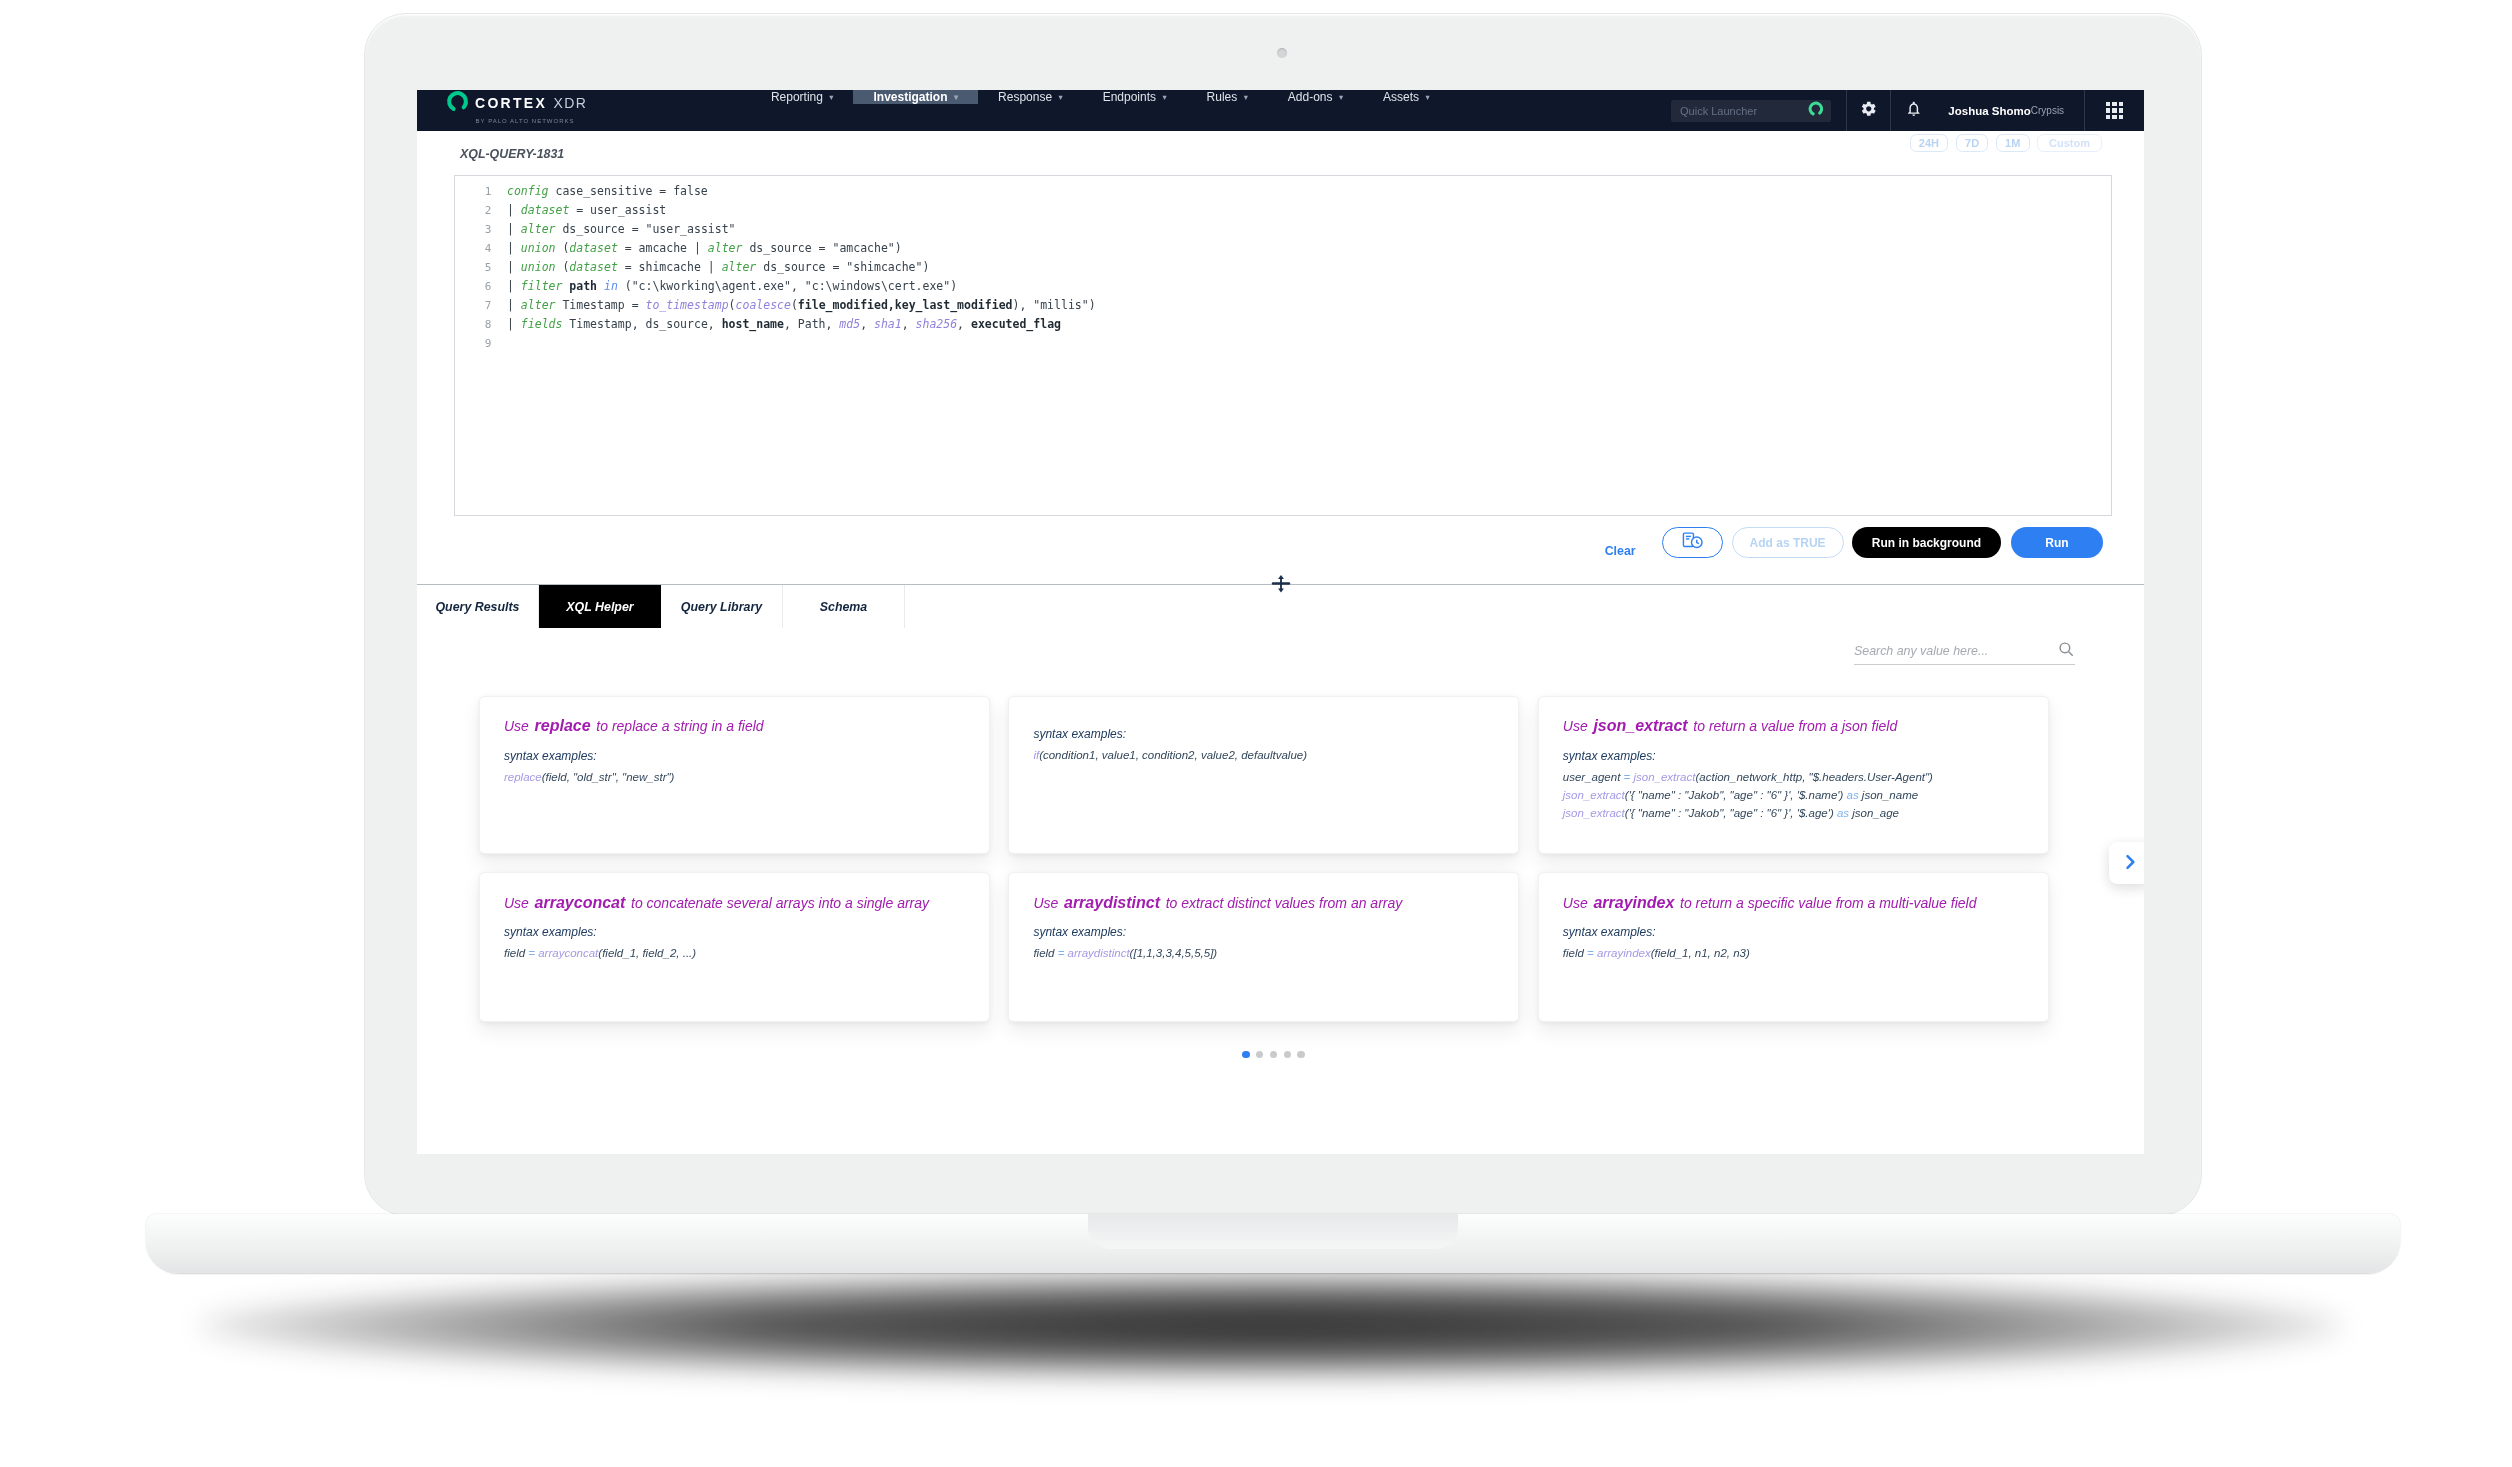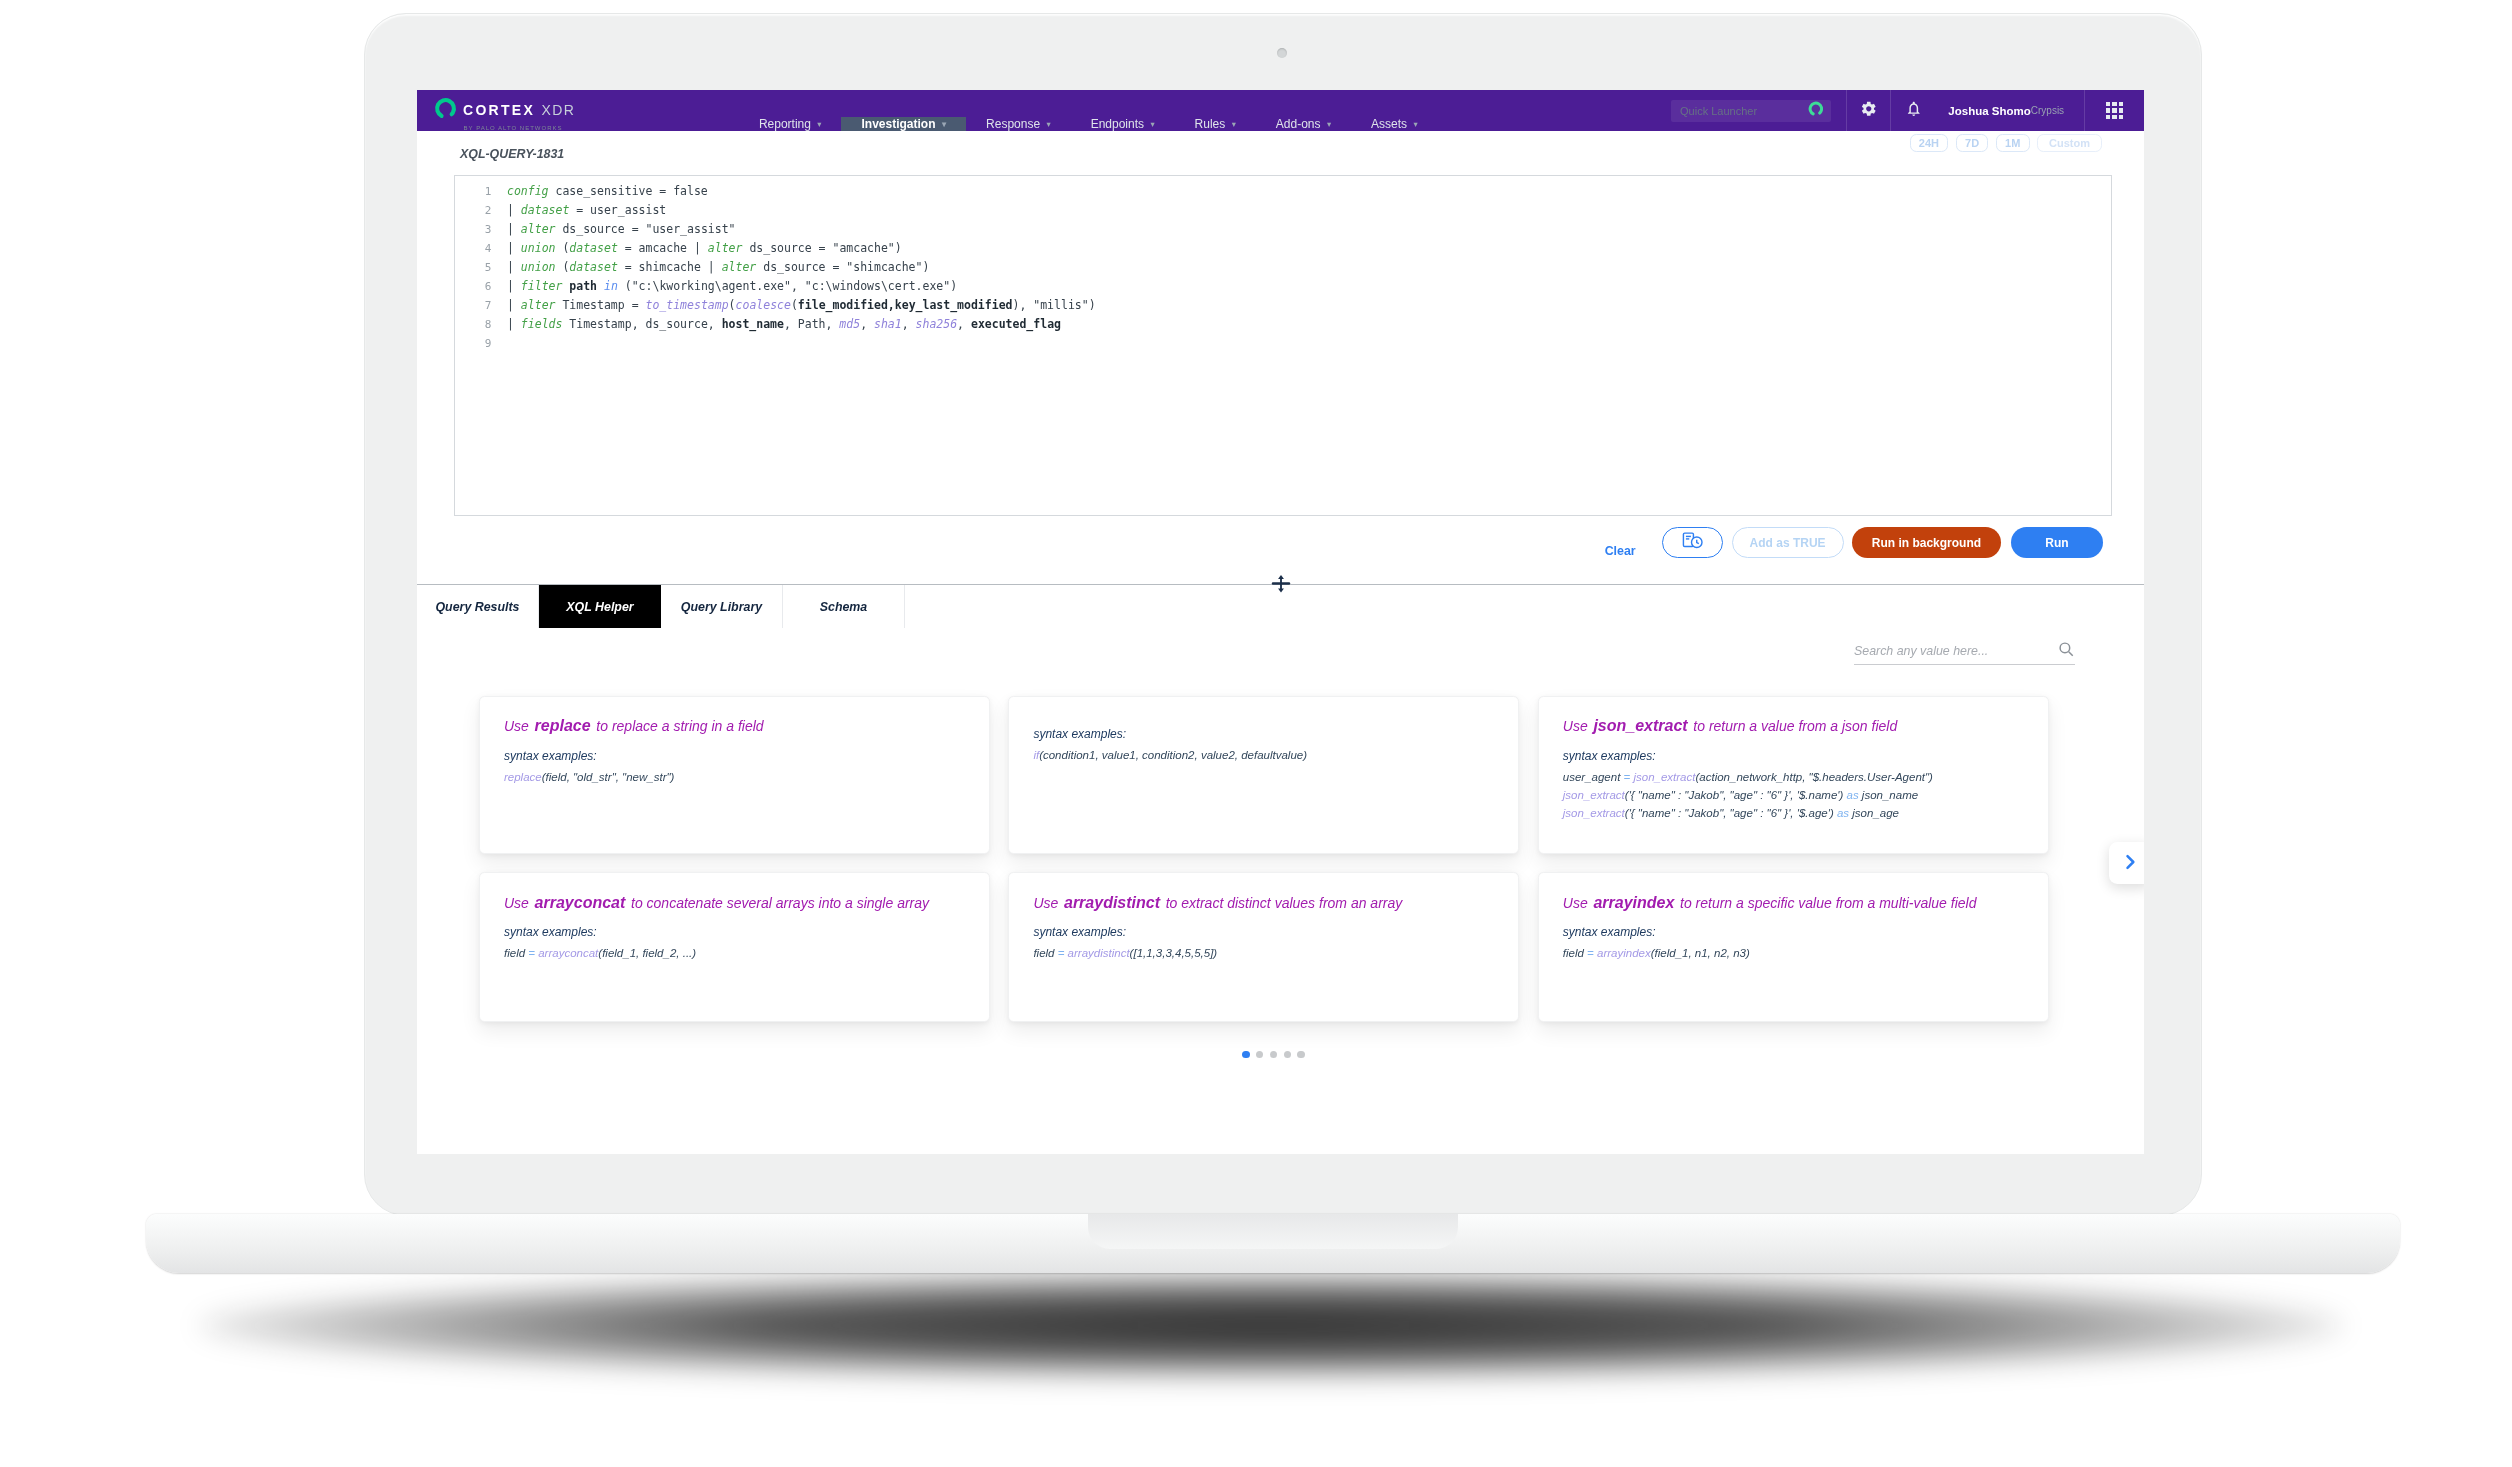--- a/index.html
+++ b/index.html
@@ -35,21 +35,21 @@
   }
 
   
   .screen {
     position: absolute; left: 417px; top: 90px; width: 1727px; height: 1064px;
     background: #ffffff; overflow: hidden;
   }
 
   
   .navbar { position: absolute; top: 0; left: 0; right: 0; height: 41px;
-    background: #4c1d95; display: flex; align-items: flex-end; color: #dfe4ea; }
+    background: #0f172a; display: flex; align-items: flex-start; color: #dfe4ea; padding-left: 12px; }
   .brand { display: flex; flex-direction: column; justify-content: center; padding: 0 16.6px; }
   .brand-row { display: flex; align-items: center; gap: 6.4px; }
   .brand-name { font-size: 14px; font-weight: bold; letter-spacing: 2.3px; color: #ffffff; }
   .brand-suffix { font-size: 14px; font-weight: 300; letter-spacing: 1.4px; color: #c7cfda; }
   .brand-tagline { font-size: 6px; letter-spacing: 1px; color: #7d8795; margin: 1.8px 0 0 30px; }
   .nav-items { display: flex; margin-left: 147px; }
   .nav-item { display: flex; align-items: center; gap: 6.4px; padding: 0 20px;
     font-size: 12px; cursor: pointer; white-space: nowrap; }
   .nav-item.active { background: #4a5a71; font-weight: bold; color: #ffffff; }
   .nav-item .caret { font-size: 8.3px; color: #9aa6b5; }
@@ -90,21 +90,21 @@
   .tk-p  { color: #37424c; }
 
   .actions { position: absolute; right: 41px; top: 437px; display: flex; align-items: flex-end; gap: 8.3px; }
   .clear-btn { color: #2e7ff2; font-size: 12.4px; font-weight: bold; margin-right: 18.4px;
     background: none; border: none; cursor: pointer; font-family: inherit; }
   .pill { height: 31px; border-radius: 15.7px; display: flex; align-items: center;
     justify-content: center; font-size: 12px; font-weight: bold; cursor: pointer;
     font-family: inherit; }
   .schedule-btn { width: 61px; background: #fff; border: 1.8px solid #2e7ff2; }
   .bioc-btn { width: 112px; background: #fff; border: 1.8px solid #c3dcf8; color: #b5d4f4; }
-  .run-bg-btn { width: 149px; background: #c2410c; border: none; color: #fff; }
+  .run-bg-btn { width: 149px; background: #000000; border: none; color: #fff; }
   .run-btn { width: 92px; background: #2e7ff2; border: none; color: #fff; margin-left: 1.8px; }
 
   
   .splitter-line { position: absolute; left: 0; right: 0; top: 494px; height: 0.9px; background: #b7bcc1; }
   .splitter-handle { position: absolute; left: 50%; top: 485px; transform: translateX(-50%);
     cursor: row-resize; }
 
   
   .tabs { position: absolute; left: 0; top: 495px; display: flex; }
   .tab { width: 122px; height: 43px; display: flex; align-items: center; justify-content: center;

